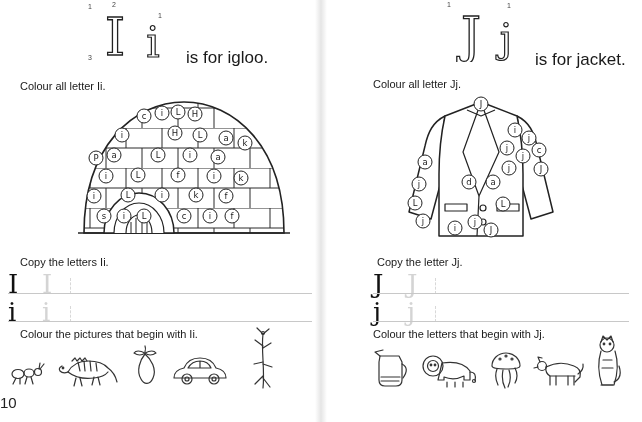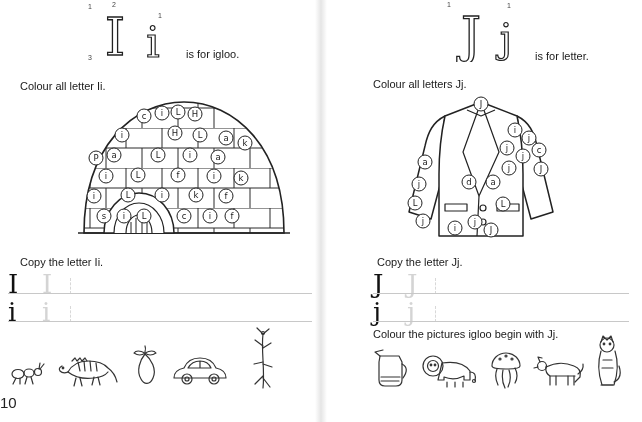--- a/index.html
+++ b/index.html
@@ -7,21 +7,21 @@
     width:642px;height:422px;background:#e9e9e9;
     font-family:"Liberation Sans",sans-serif;color:#1a1a1a;
   }
   .spread{position:relative;width:642px;height:422px;background:#fff;overflow:hidden;}
   .page{position:absolute;top:0;height:422px;width:321px;background:#fff;}
   .page.left{left:0;}
   .page.right{left:321px;}
   .divider{position:absolute;left:315px;top:0;width:12px;height:422px;
     background:linear-gradient(90deg,rgba(0,0,0,0) 0%,rgba(0,0,0,.10) 50%,rgba(0,0,0,0) 100%);}
   .instr{position:absolute;font-size:11px;white-space:nowrap;}
-  .caption{position:absolute;font-size:11px;white-space:nowrap;}
+  .caption{position:absolute;font-size:17px;white-space:nowrap;}
   .big-letter,.small-letter{position:absolute;}
   .marks{position:absolute;inset:0;pointer-events:none;}
   .mark{position:absolute;font-size:7px;color:#444;}
   .figure{position:absolute;}
   .figure svg{position:absolute;left:0;top:0;}
   .letters{position:absolute;inset:0;}
   .cl{
     position:absolute;width:13px;height:13px;border:1px solid #222;border-radius:50%;
     background:#fff;font:8.5px "DejaVu Sans",sans-serif;display:flex;align-items:center;
     justify-content:center;transform:translate(-50%,-50%);line-height:13px;
@@ -107,35 +107,36 @@
           <span class="cl" style="left: 148px; top: 108px;">f</span>
           <span class="cl" style="left: 26px; top: 128px;">s</span>
           <span class="cl" style="left: 46px; top: 128px;">i</span>
           <span class="cl" style="left: 66px; top: 128px;">L</span>
           <span class="cl" style="left: 106px; top: 128px;">c</span>
           <span class="cl" style="left: 132px; top: 128px;">i</span>
           <span class="cl" style="left: 154px; top: 128px;">f</span>
         </div>
     </div>
 
-    <div class="instr" style="left:20px;top:256px">Copy the letter Ii.</div>
+    <div class="instr" style="left:20px;top:256px">Copy the letters Ii.</div>
 
     <div class="trace-row" style="left:8px;top:268px;width:304px">
       <span class="example">I</span>
       <span class="faint">I</span>
       <span class="trace-tick" style="left:62px"></span>
       <div class="trace-line"></div>
     </div>
     <div class="trace-row" style="left:8px;top:296px;width:304px">
       <span class="example">i</span>
       <span class="faint">i</span>
       <span class="trace-tick" style="left:62px"></span>
       <div class="trace-line"></div>
     </div>
 
+    <div class="instr" style="left:20px;top:328px">Colour the pictures that begin with Ii.</div>
 
     <div class="picture" style="left:6px;top:352px">
       <svg width="44" height="34" viewBox="0 0 44 34">
         <g class="sketch">
           <ellipse cx="12" cy="22" rx="6" ry="4.5"></ellipse>
             <ellipse cx="23" cy="21" rx="5" ry="4"></ellipse>
             <circle cx="32" cy="20" r="3.5"></circle>
           <path d="M34 17 l4 -5 M33 17 l1 -6 M10 26 l-3 6 M14 26 l0 6 M21 25 l-2 7 M25 25 l2 7"></path>
         </g>
       </svg>
@@ -194,23 +195,23 @@
       <text x="22" y="47" text-anchor="middle" font-family="DejaVu Serif, serif" font-size="50" fill="#ffffff" stroke="#222" stroke-width="1.3">J</text>
     </svg>
     <svg class="small-letter" style="left:174px;top:10px" width="22" height="56" viewBox="0 0 22 56">
       <text x="11" y="42" text-anchor="middle" font-family="DejaVu Serif, serif" font-size="40" fill="#ffffff" stroke="#222" stroke-width="1.2">j</text>
     </svg>
     <div class="marks">
 
     <span class="mark" style="left: 126px; top: 1px;">1</span>
         <span class="mark" style="left: 186px; top: 2px;">1</span>
       </div>
-    <div class="caption" style="left:214px;top:50px">is for letter.</div>
-
-    <div class="instr" style="left:52px;top:78px">Colour all letters Jj.</div>
+    <div class="caption" style="left:214px;top:50px">is for jacket.</div>
+
+    <div class="instr" style="left:52px;top:78px">Colour all letter Jj.</div>
 
     <div class="figure" style="left:58px;top:90px;width:204px;height:162px">
       <svg width="204" height="162" viewBox="0 0 204 162">
         <g fill="#fff" stroke="#222" stroke-width="1.5" stroke-linejoin="round">
           <path d="M66 26 C54 32 49 42 46 56 L30 122 L52 129 L64 84 C62 64 63 44 66 26 Z"></path>
           <path d="M138 26 C150 32 155 42 158 56 L174 122 L152 129 L140 84 C142 64 141 44 138 26 Z"></path>
           <path d="M102 12 L66 26 C62 44 60 64 60 84 L60 146 L144 146 L144 84 C144 64 142 44 138 26 Z"></path>
         </g>
         <g fill="none" stroke="#222" stroke-width="1.2" stroke-linejoin="round">
           <path d="M102 12 L84 62 L100 106 M102 12 L120 62 L100 106"></path>
@@ -253,21 +254,21 @@
       <span class="trace-tick" style="left:62px"></span>
       <div class="trace-line"></div>
     </div>
     <div class="trace-row" style="left:52px;top:296px;width:256px">
       <span class="example">j</span>
       <span class="faint">j</span>
       <span class="trace-tick" style="left:62px"></span>
       <div class="trace-line"></div>
     </div>
 
-    <div class="instr" style="left:52px;top:328px">Colour the pictures igloo begin with Jj.</div>
+    <div class="instr" style="left:52px;top:328px">Colour the letters that begin with Jj.</div>
 
     <div class="picture" style="left:50px;top:346px">
       <svg width="38" height="46" viewBox="0 0 38 46">
         <g class="sketch">
           <path d="M9 10 L28 10 L31 16 L31 34 Q31 40 25 40 L14 40 Q8 40 8 34 L8 16 Z"></path>
           <path d="M9 10 l-5 -4 l8 -2"></path>
           <path d="M31 18 q8 4 1 14"></path>
           <path d="M10 31 h19 M10 35 h18"></path>
         </g>
       </svg>

